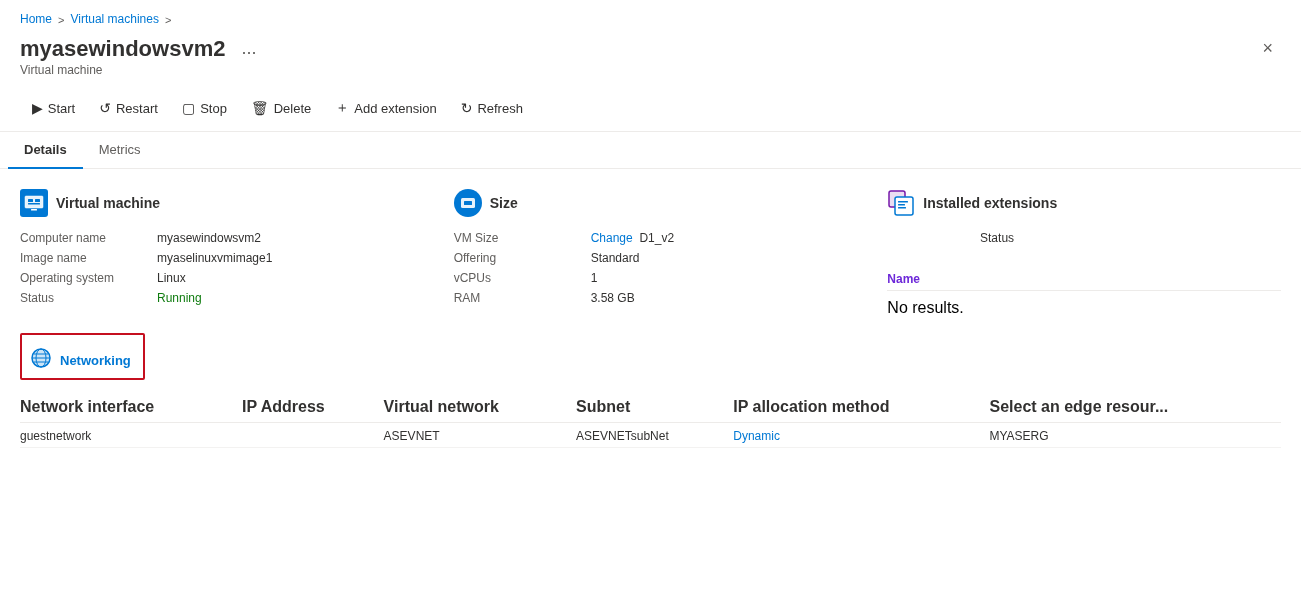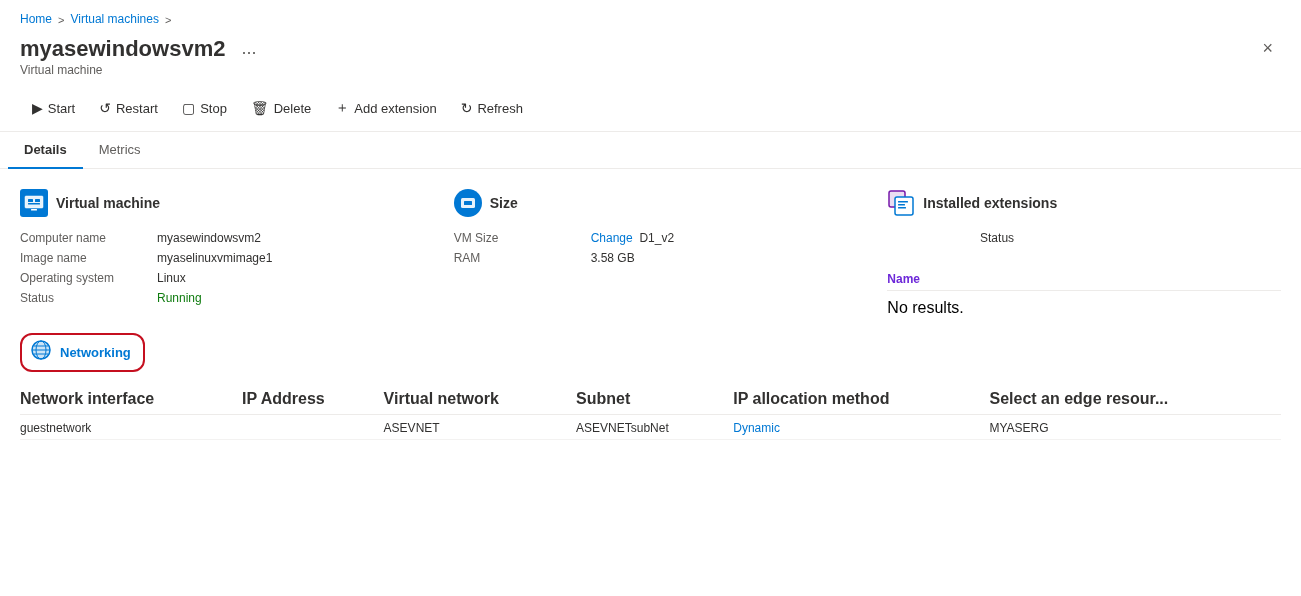--- a/index.html
+++ b/index.html
@@ -169,24 +169,24 @@
       cursor: pointer;
     }
     .networking-section {
       margin-top: 16px;
     }
     .networking-header-box {
       display: inline-flex;
       align-items: center;
       gap: 8px;
       border: 2px solid #c50f1f;
-      padding: 4px 12px 4px 8px;
+      padding: 12px 12px 4px 8px;
       cursor: pointer;
       margin-bottom: 14px;
-      border-radius: 12px;
+      border-radius: 2px;
     }
     .net-icon {
       font-size: 18px;
       color: #0078d4;
     }
     .net-title {
       font-size: 13px;
       font-weight: 600;
       color: #0078d4;
     }
@@ -319,20 +319,28 @@
             </svg>
           </div>
           <span class="section-title">Size</span>
         </div>
         <div class="detail-table">
           <div class="detail-row">
             <span class="detail-label">VM Size</span>
             <span class="detail-value">
               <a>Change</a>&nbsp; D1_v2
             </span>
+          </div>
+          <div class="detail-row">
+            <span class="detail-label">Offering</span>
+            <span class="detail-value">Standard</span>
+          </div>
+          <div class="detail-row">
+            <span class="detail-label">vCPUs</span>
+            <span class="detail-value">1</span>
           </div>
           <div class="detail-row">
             <span class="detail-label">RAM</span>
             <span class="detail-value">3.58 GB</span>
           </div>
         </div>
       </div>
 
       <div class="section">
         <div class="section-header">

